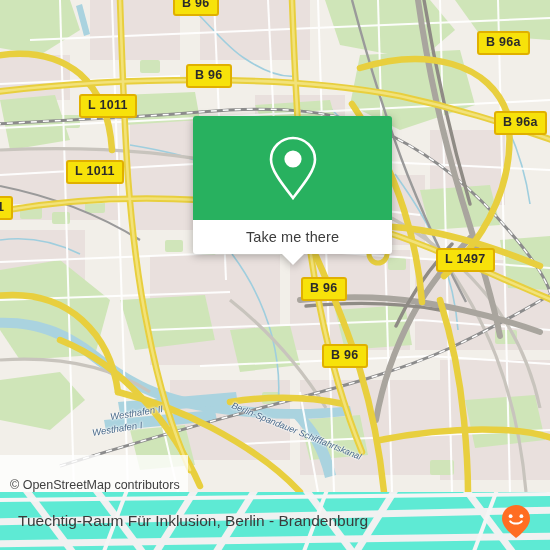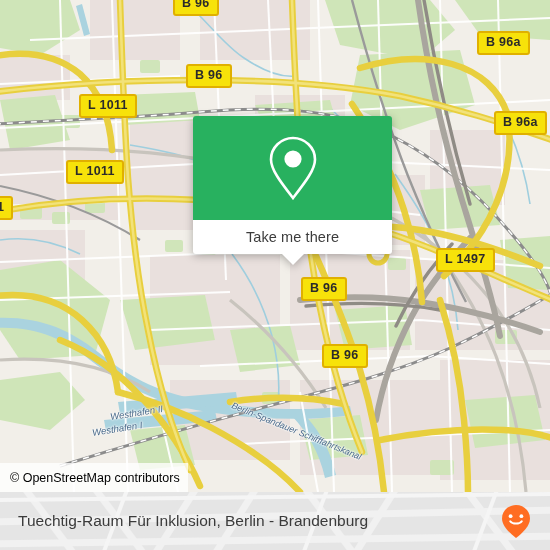--- a/index.html
+++ b/index.html
@@ -62,24 +62,24 @@
     text-shadow: 0 0 2px #fff, 0 0 2px #fff, 0 0 3px #fff;
   }
 
   
   #attribution {
     position: absolute;
     left: 0;
     bottom: 0;
     height: 21px;
     display: flex;
-    align-items: flex-start;
-    padding: 8px 8px 0 10px;
+    align-items: flex-end;
+    padding: 16px 8px 0 10px;
     background: rgba(255,255,255,0.78);
-    color: #000000;
+    color: #404040;
     font-family: "Liberation Sans", sans-serif;
     font-size: 12.5px;
     white-space: nowrap;
   }
 
   
   #popup-card {
     position: absolute;
     left: 193px;
     top: 116px;
@@ -121,21 +121,21 @@
     border-top: 11px solid #ffffff;
   }
 
   
   #footer {
     position: absolute;
     left: 0;
     top: 492px;
     width: 550px;
     height: 58px;
-    background: #e5e5e5;
+    background: #5eead4;
     overflow: hidden;
   }
   #footer-watermark {
     position: absolute;
     left: 0;
     top: 0;
     opacity: 1;
   }
   #footer-inner {
     position: relative;

